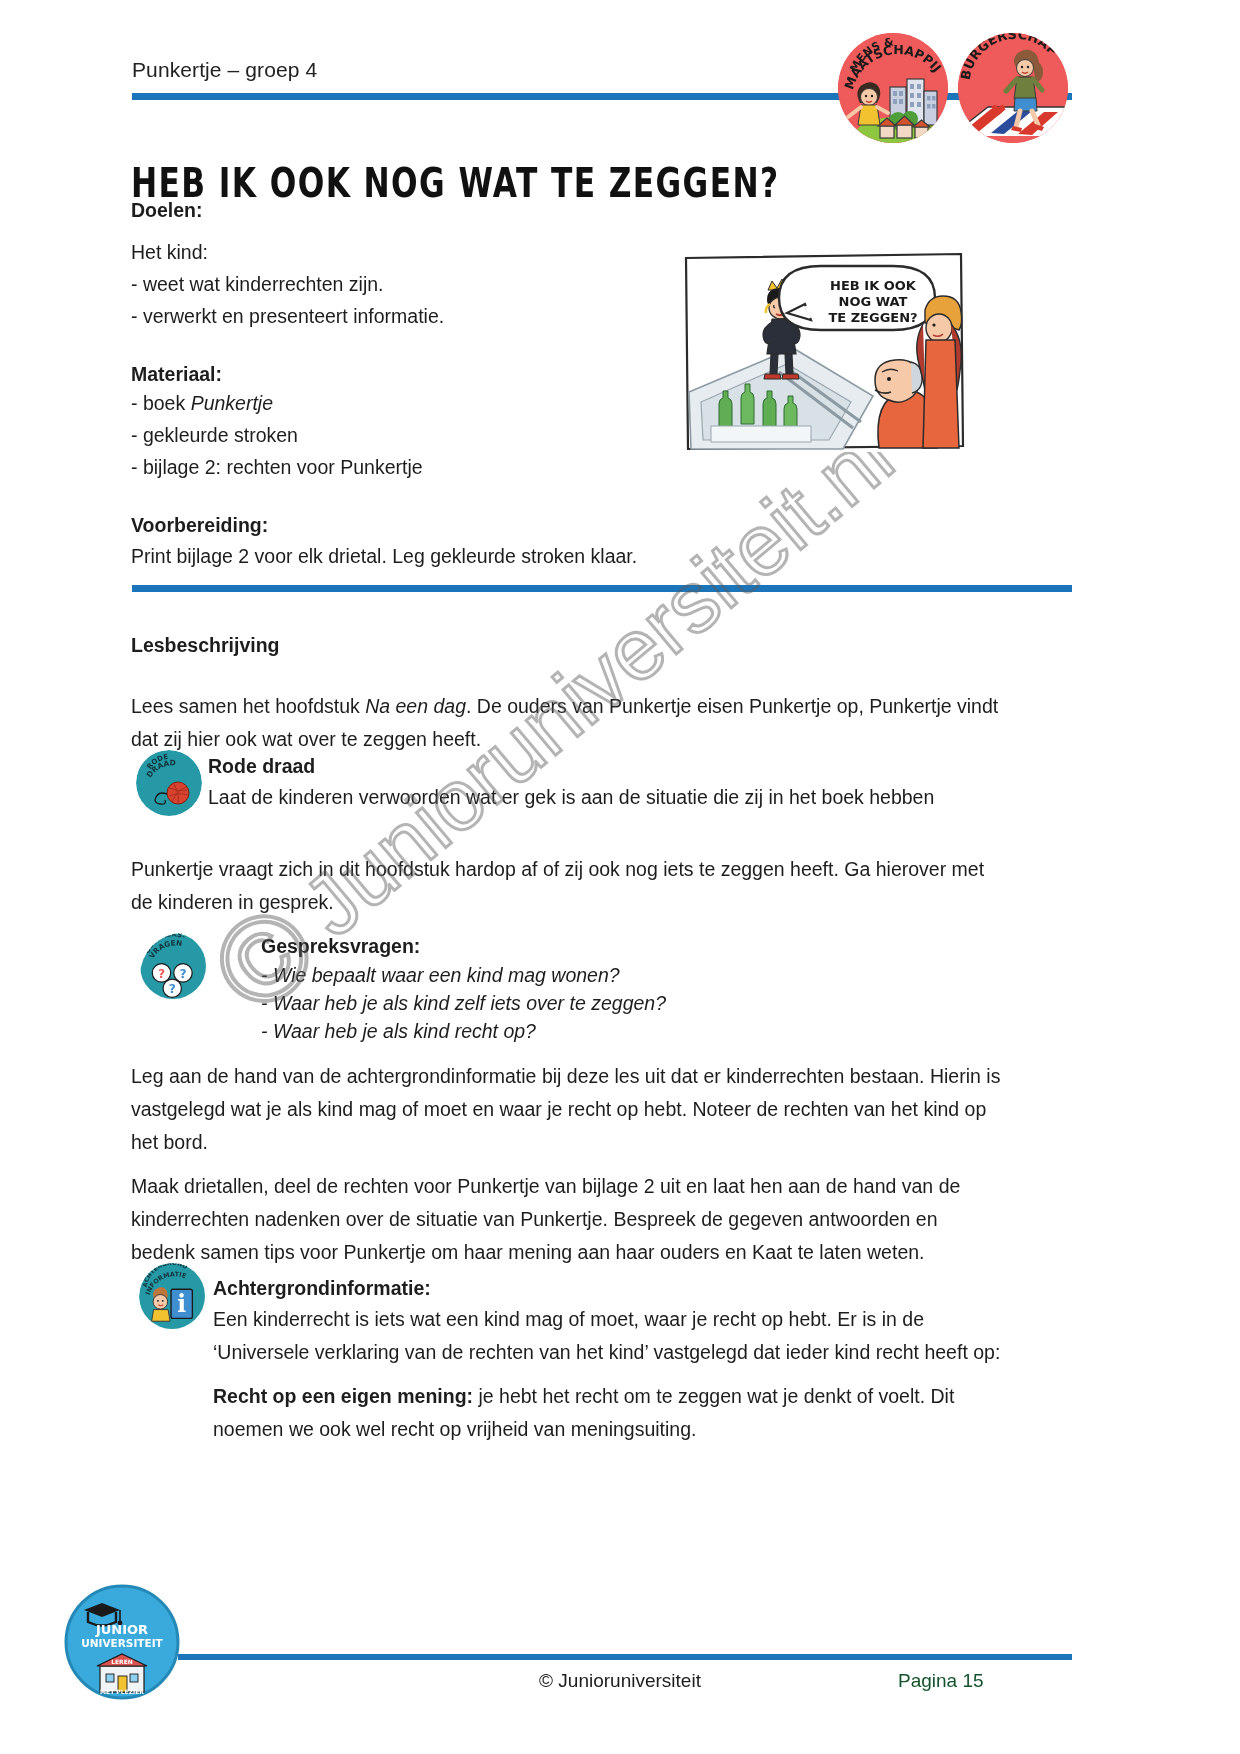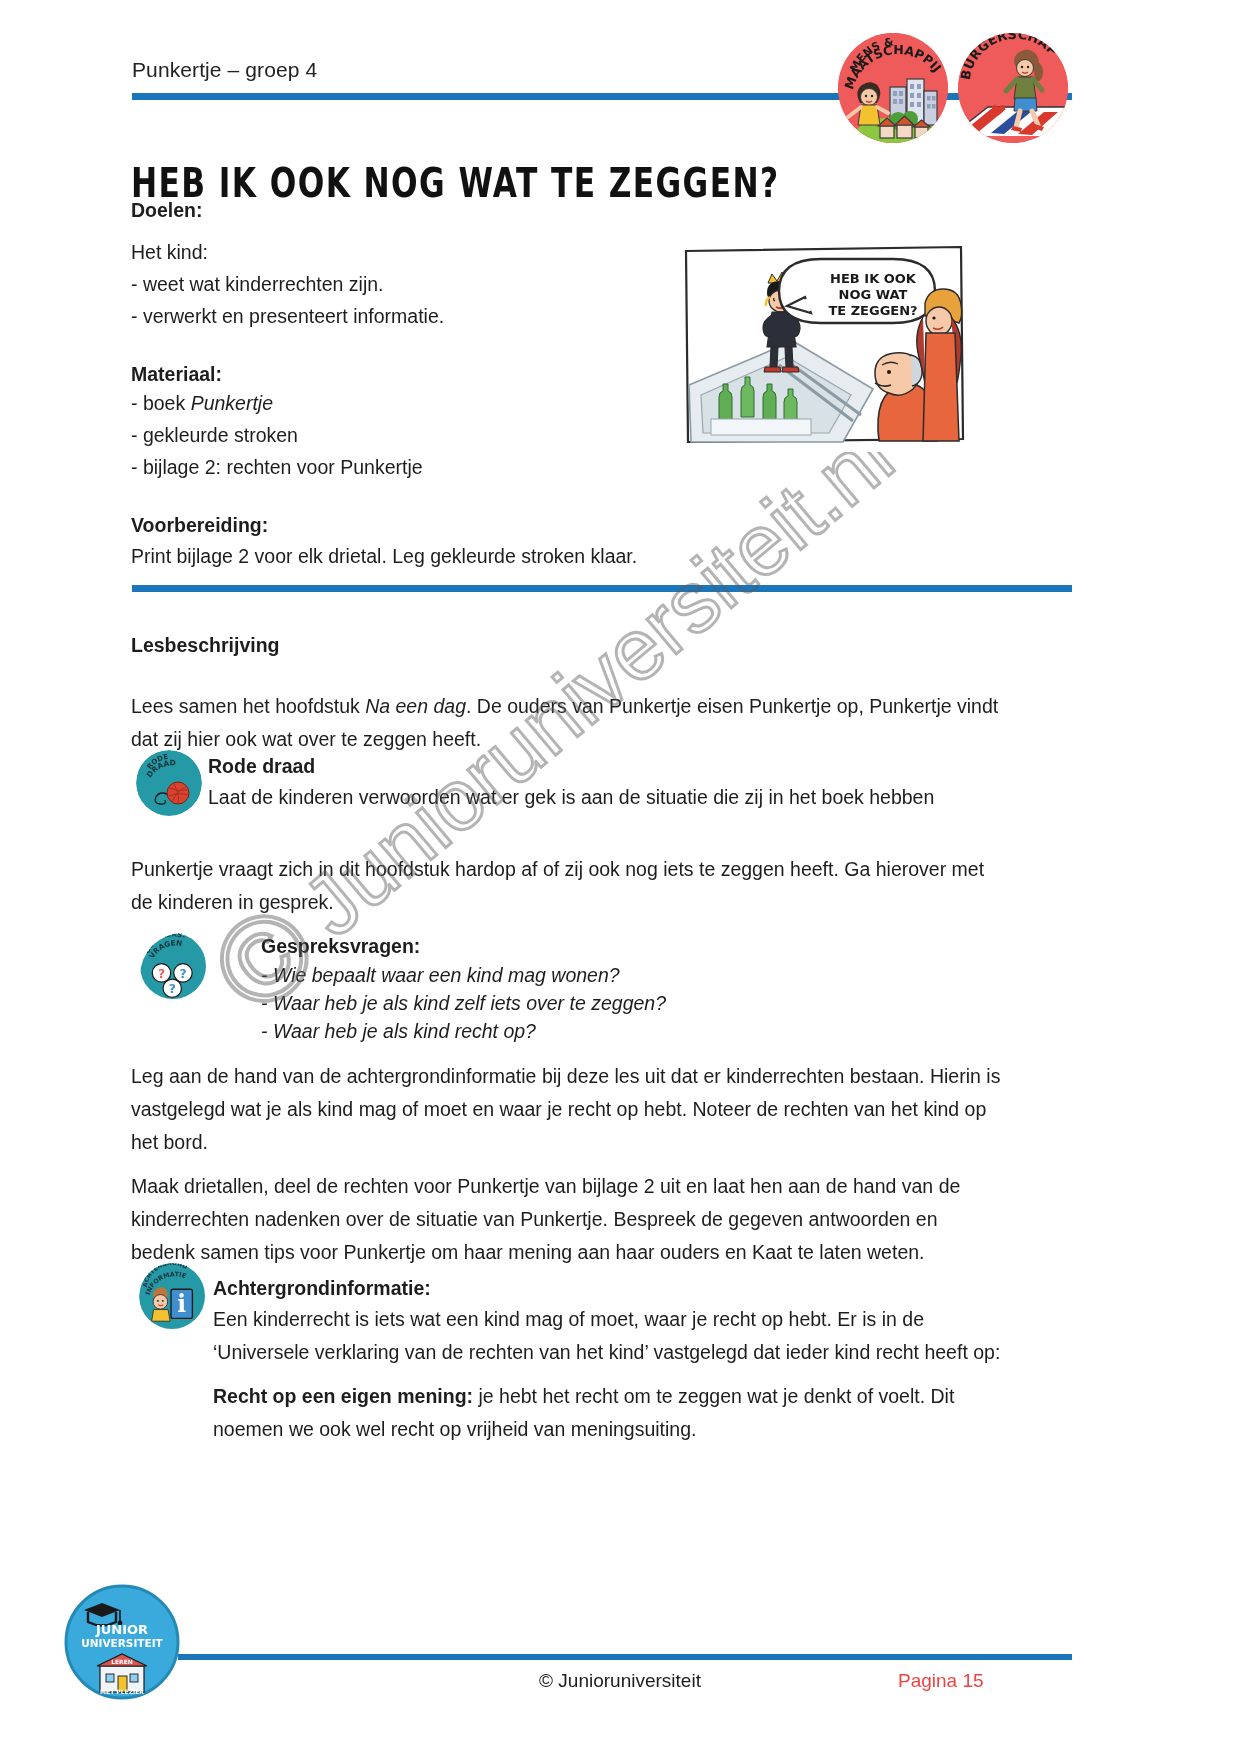--- a/index.html
+++ b/index.html
@@ -50,39 +50,39 @@
   .txt{position:absolute;font-size:19.5px;line-height:33px;color:#1d1d1d;}
   .bold{font-weight:bold;}
   .ital{font-style:italic;}
 
   .blue-rule{
     position:absolute;left:132px;width:940px;height:7px;background:#1b75bb;
   }
 
   
   .comic{
-    position:absolute;left:683px;top:221px;width:283px;height:202px;
+    position:absolute;left:683px;top:228px;width:283px;height:202px;
     background:#ef4444;
   }
   .comic svg{display:block;}
 
   
   .icon-circle{position:absolute;width:66px;height:66px;border-radius:50%;overflow:hidden;}
   .icon-circle svg{display:block;width:66px;height:66px;}
 
   
   .footer-rule{
     position:absolute;left:178px;top:1632px;width:894px;height:6px;background:#1b75bb;
   }
   .footer-copy{
     position:absolute;left:0;top:1648px;width:1240px;text-align:center;
     font-size:19px;color:#1d1d1d;
   }
   .footer-page{
-    position:absolute;left:898px;top:1648px;font-size:19px;color:#ef4444;
+    position:absolute;left:898px;top:1648px;font-size:19px;color:#14532d;
   }
   .footer-logo{position:absolute;left:62px;top:1560px;width:120px;height:120px;}
   .footer-logo svg{display:block;}
 
   
   .watermark{
     position:absolute;left:120px;top:430px;width:820px;height:640px;
     pointer-events:none;
   }
   .watermark svg{display:block;}

